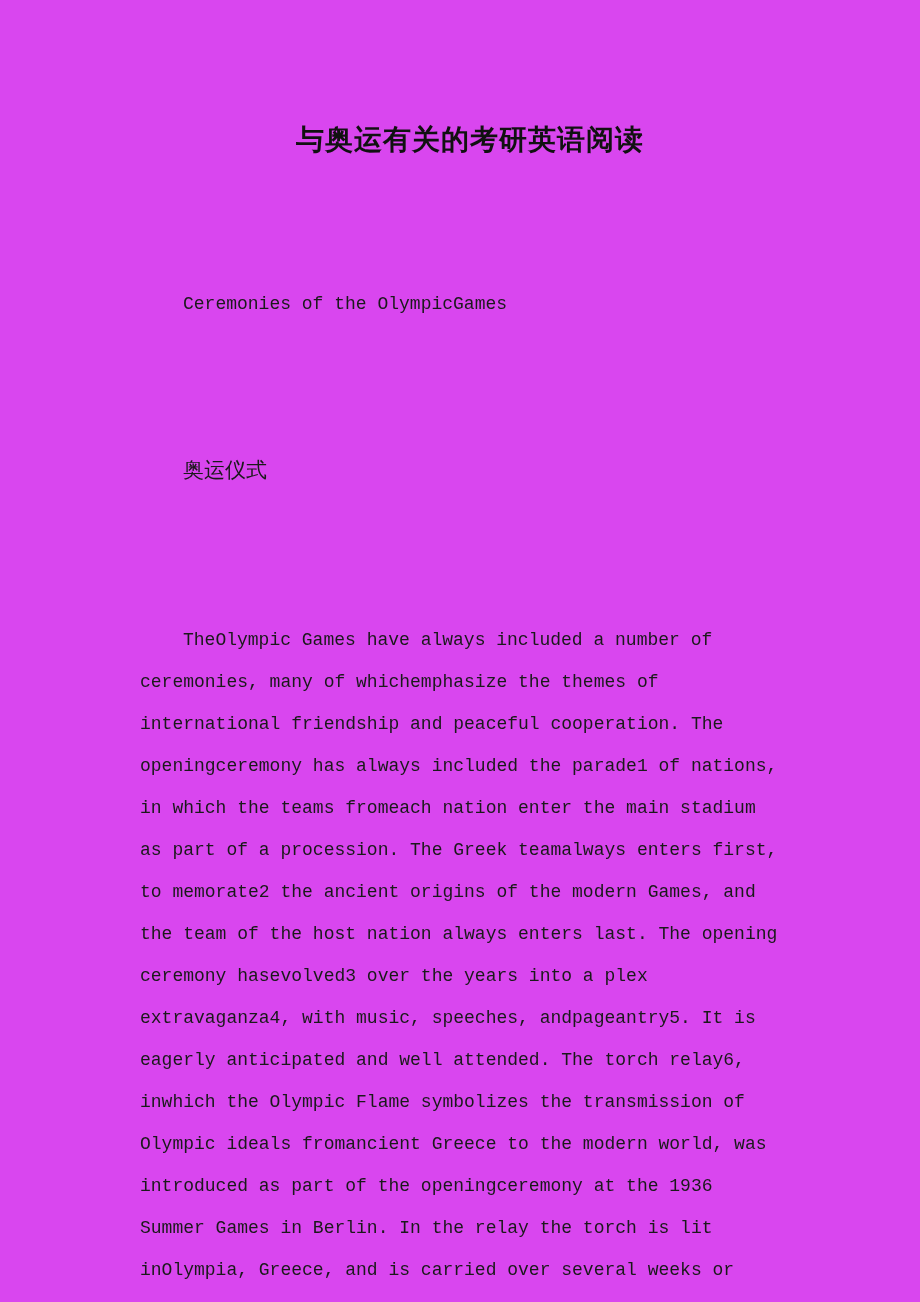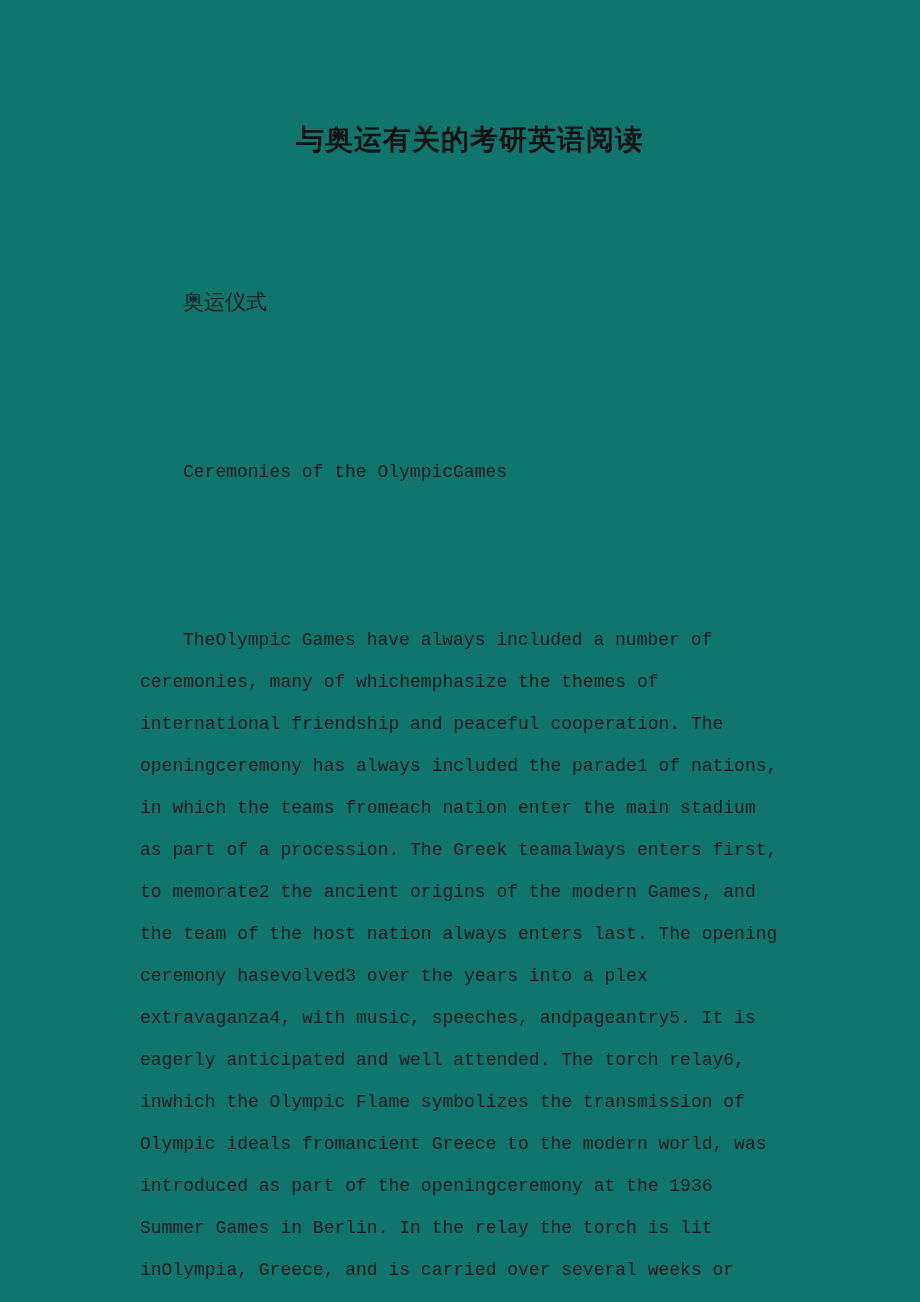--- a/index.html
+++ b/index.html
@@ -9,21 +9,21 @@
   body {
     width: 920px;
     height: 1302px;
     background: #ffffff;
     position: relative;
     overflow: hidden;
   }
   .page {
     position: absolute;
     inset: 0;
-    background: #0f766e;
+    background: #d946ef;
   }
   .doc-title {
     position: absolute;
     top: 101px;
     left: 140px;
     width: 660px;
     text-align: center;
     font-family: "Liberation Sans", sans-serif;
     font-size: 28px;
     font-weight: bold;
@@ -56,21 +56,21 @@
 </style>
 </head>
 <body>
 
 <div class="page">
 
   <h1 class="doc-title">与奥运有关的考研英语阅读</h1>
 
   <div class="textblock">
 
+    <div class="line indent">Ceremonies of the OlympicGames</div>
+
     <div class="line indent zh">奥运仪式</div>
-
-    <div class="line indent">Ceremonies of the OlympicGames</div>
 
     <div><div class="line indent">TheOlympic Games have always included a number of</div><div class="line">ceremonies, many of whichemphasize the themes of</div><div class="line">international friendship and peaceful cooperation. The</div><div class="line">openingceremony has always included the parade1 of nations,</div><div class="line">in which the teams fromeach nation enter the main stadium</div><div class="line">as part of a procession. The Greek teamalways enters first,</div><div class="line">to memorate2 the ancient origins of the modern Games, and</div><div class="line">the team of the host nation always enters last. The opening</div><div class="line">ceremony hasevolved3 over the years into a plex</div><div class="line">extravaganza4, with music, speeches, andpageantry5. It is</div><div class="line">eagerly anticipated and well attended. The torch relay6,</div><div class="line">inwhich the Olympic Flame symbolizes the transmission of</div><div class="line">Olympic ideals fromancient Greece to the modern world, was</div><div class="line">introduced as part of the openingceremony at the 1936</div><div class="line">Summer Games in Berlin. In the relay the torch is lit</div><div class="line">inOlympia, Greece, and is carried over several weeks or</div><div class="line">months from there to thehost city by a series of runners.</div></div>
 
   </div>
 
 </div>
 
 </body></html>

